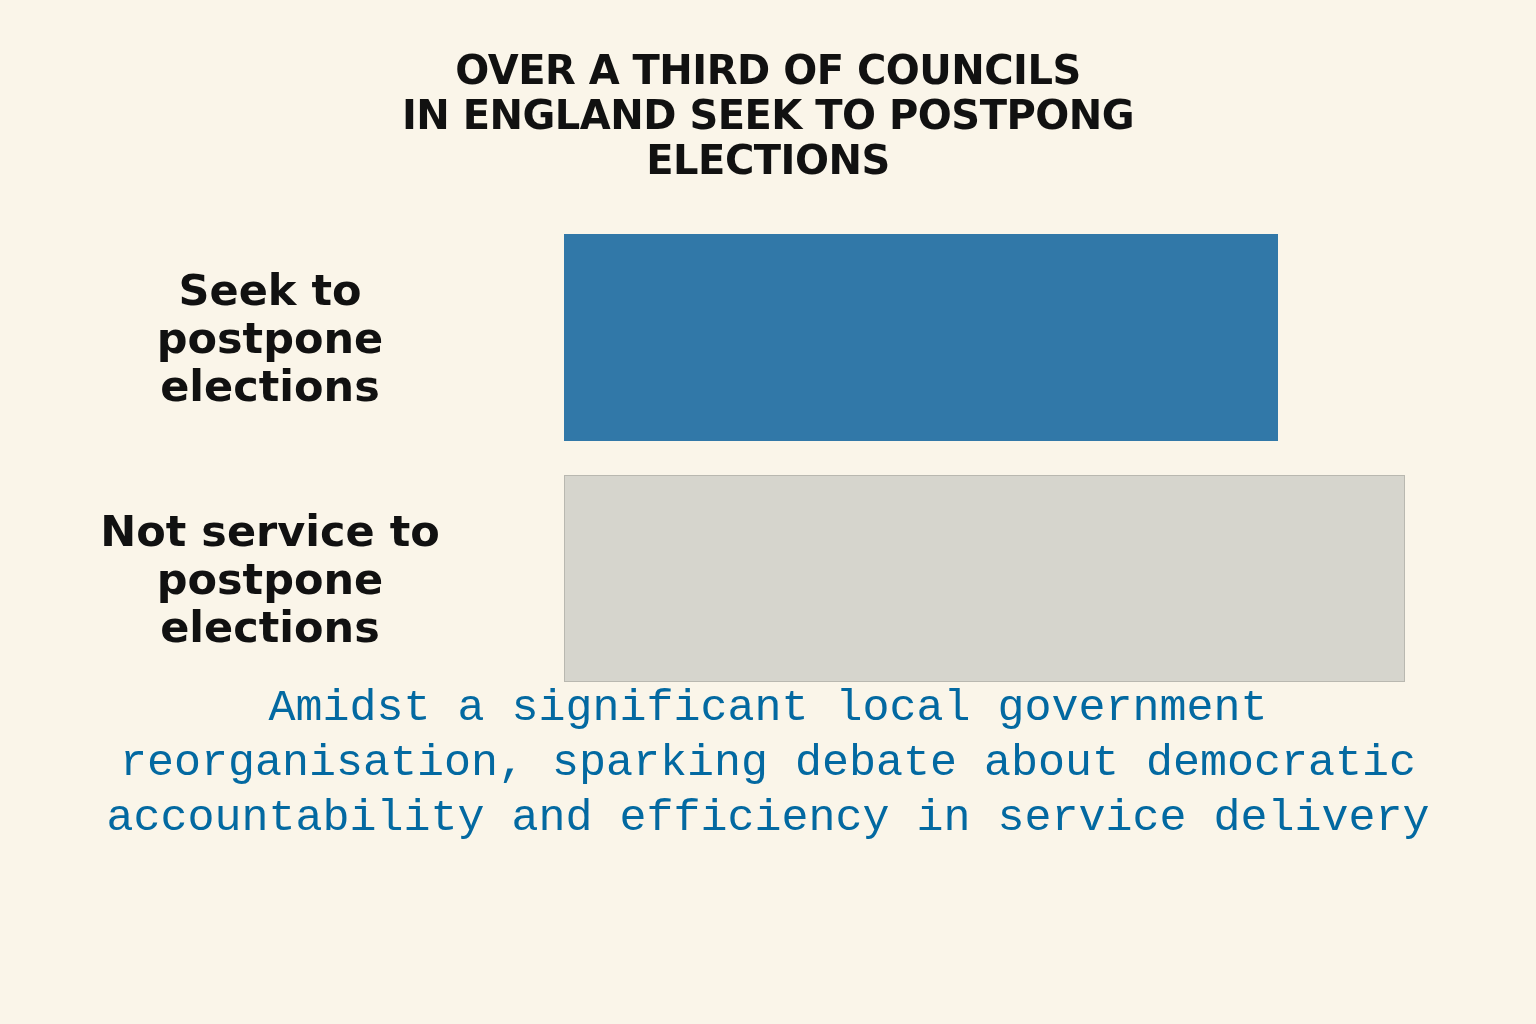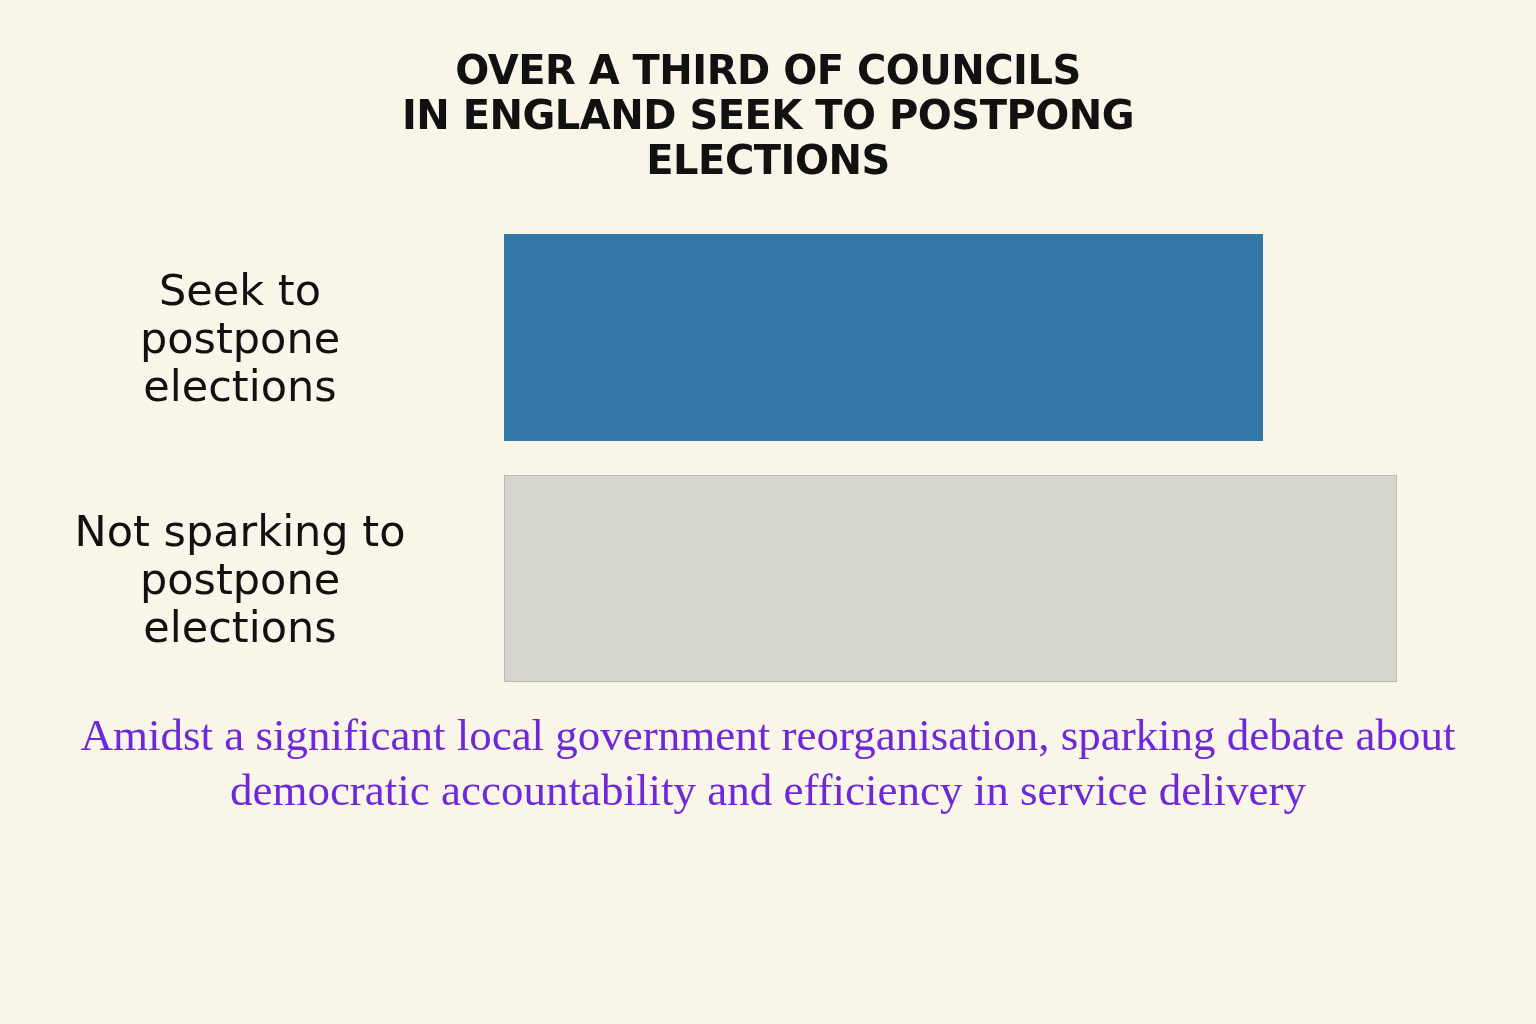--- a/index.html
+++ b/index.html
@@ -48,26 +48,26 @@
     padding-left: 0;
   }
 
   .bar-row {
     display: flex;
     align-items: center;
     width: 100%;
   }
 
   .bar-label {
-    width: 504px;
+    width: 564px;
     box-sizing: border-box;
     padding-right: 24px;
     text-align: center;
     font-family: "DejaVu Sans", sans-serif;
-    font-weight: normal;
+    font-weight: bold;
     font-size: 43px;
     line-height: 1.12;
     color: #111111;
     white-space: pre-line;
   }
 
   .bar-track {
     flex: 1;
     position: relative;
     height: 100%;
@@ -90,27 +90,26 @@
   }
 
   .row-2 {
     height: 207px;
   }
   .row-2 .bar-track {
     height: 207px;
   }
 
   .caption {
-    margin-top: 26px;
     padding: 0 70px;
     text-align: center;
-    font-family: Liberation Serif, serif;
+    font-family: Liberation Mono, monospace;
     font-size: 45px;
     line-height: 1.22;
-    color: #6d28d9;
+    color: #0369a1;
   }
 </style>
 </head>
 <body>
 
 <div class="infographic">
 
   <div class="title-block">
     <h1 class="title">OVER A THIRD OF COUNCILS
 IN ENGLAND SEEK TO POSTPONG
@@ -124,21 +123,21 @@
 postpone
 elections</div>
       <div class="bar-track">
         <div class="bar" style="width:73.5%; background:#3178a8;"></div>
       </div>
     </div>
 
     <div class="row-gap"></div>
 
     <div class="bar-row row-2">
-      <div class="bar-label">Not sparking to
+      <div class="bar-label">Not service to
 postpone
 elections</div>
       <div class="bar-track">
         <div class="bar" style="width:86.5%; background:#d6d5cd; border:1px solid #b9b8b0; box-sizing:border-box;"></div>
       </div>
     </div>
 
   </div>
 
   <div class="caption">Amidst a significant local government reorganisation, sparking debate about democratic accountability and efficiency in service delivery</div>

